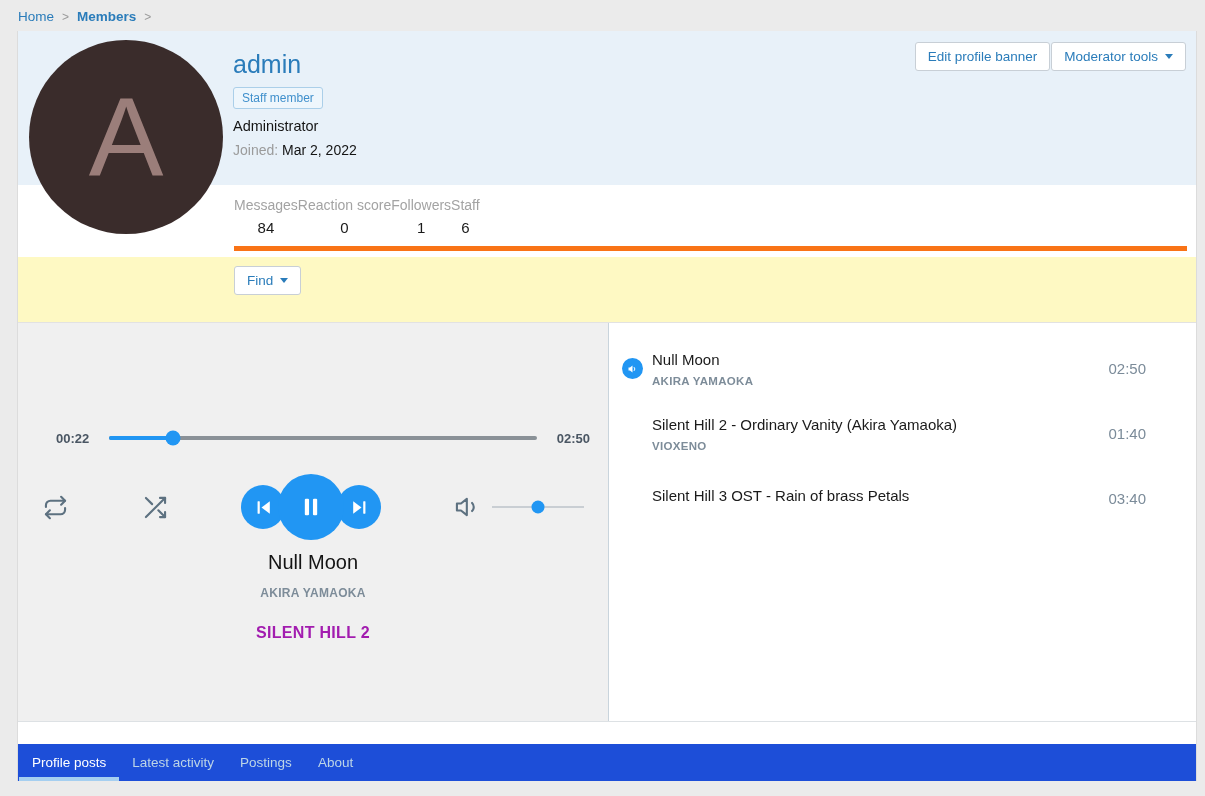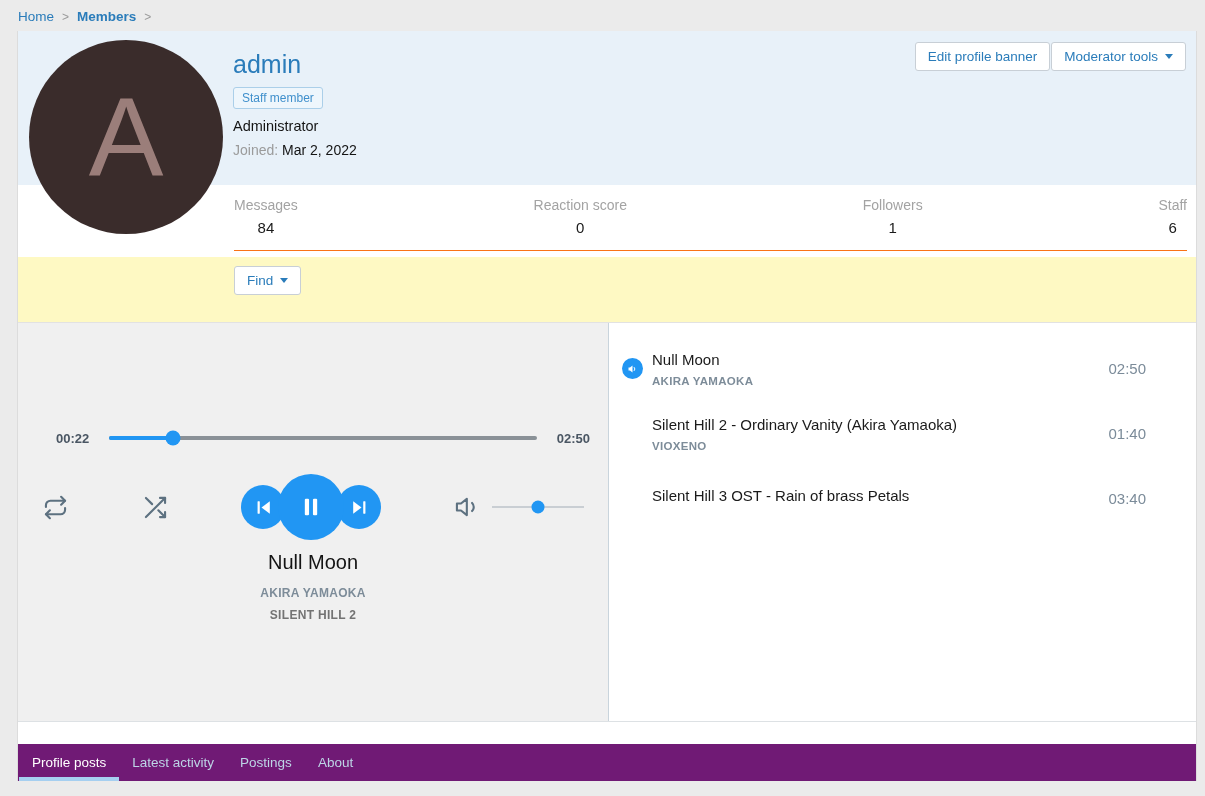--- a/index.html
+++ b/index.html
@@ -51,23 +51,22 @@
   }
   .caret {
     display: inline-block; width: 0; height: 0; margin-left: 7px;
     border-left: 4px solid transparent; border-right: 4px solid transparent;
     border-top: 5px solid #2a7cba;
   }
 
   
   .stats-section { height: 72px; padding: 12px 9px 0 216px; background: #fff; }
   .stats-row {
-    display: flex; justify-content: space-between; height: 54px;
-    border-bottom: 1px solid #f97316;
-    gap: 12px;
+    display: flex; height: 54px;
+    border-bottom: 5px solid #f97316;
   }
   .stat { text-align: center; }
   .stat-label { font-size: 14px; color: #a3a3a3; }
   .stat-value { font-size: 15px; color: #1a1a1a; margin-top: 6px; }
 
   
   .find-row { height: 66px; padding: 9px 0 0 216px; border-bottom: 1px solid #e2e2e2; background: #fef9c3; }
 
   
   .media { display: flex; height: 399px; border-bottom: 1px solid #dde1e4; }
@@ -100,37 +99,37 @@
   .volume-slider { position: relative; width: 92px; height: 14px; margin-left: 10px; cursor: pointer; }
   .volume-track { position: absolute; left: 0; right: 0; top: 6px; height: 2px; background: #c9ced3; }
   .volume-thumb {
     position: absolute; top: 7px; left: 50%; width: 13px; height: 13px;
     background: #2196f3; border-radius: 50%; transform: translate(-50%, -50%);
   }
 
   .track-info { text-align: center; margin-top: 11px; }
   .track-title { font-size: 20px; color: #141414; }
   .track-artist { font-size: 12px; font-weight: bold; color: #7d8c99; margin-top: 12px; letter-spacing: 0.3px; }
-  .track-album { font-size: 12px; font-weight: bold; color: #737373; margin-top: 8px; letter-spacing: 0.3px; }
+  .track-album { font-size: 16px; font-weight: bold; color: #a21caf; margin-top: 24px; letter-spacing: 0.3px; }
 
   
   .pl-item { display: flex; align-items: center; min-height: 65px; padding: 6px 0; cursor: pointer; }
   .pl-icon-col { width: 30px; flex: 0 0 30px; }
   .pl-speaker {
     width: 21px; height: 21px; border-radius: 50%; background: #2196f3;
     display: flex; align-items: center; justify-content: center;
   }
   .pl-text { flex: 1; padding-right: 10px; }
   .pl-title { font-size: 15px; color: #1a1a1a; }
   .pl-artist { font-size: 11.5px; font-weight: bold; color: #7d8c99; margin-top: 7px; letter-spacing: 0.3px; }
   .pl-duration { width: 56px; text-align: right; font-size: 15px; color: #7b8b99; }
 
   
   .card-spacer { height: 22px; background: #fff; }
-  .tabbar { background: #701a75; height: 37px; display: flex; padding-left: 1px; }
+  .tabbar { background: #1d4ed8; height: 37px; display: flex; padding-left: 1px; }
   .tab {
     display: inline-block; padding: 0 13px; line-height: 37px; font-size: 13.5px;
     color: #bdd5e6; text-decoration: none; position: relative; cursor: pointer;
   }
   .tab.active { color: #ffffff; }
   .tab.active::after {
     content: ""; position: absolute; left: 0; right: 0; bottom: 0; height: 4px; background: #a6cff0;
   }
 </style>
 </head>

